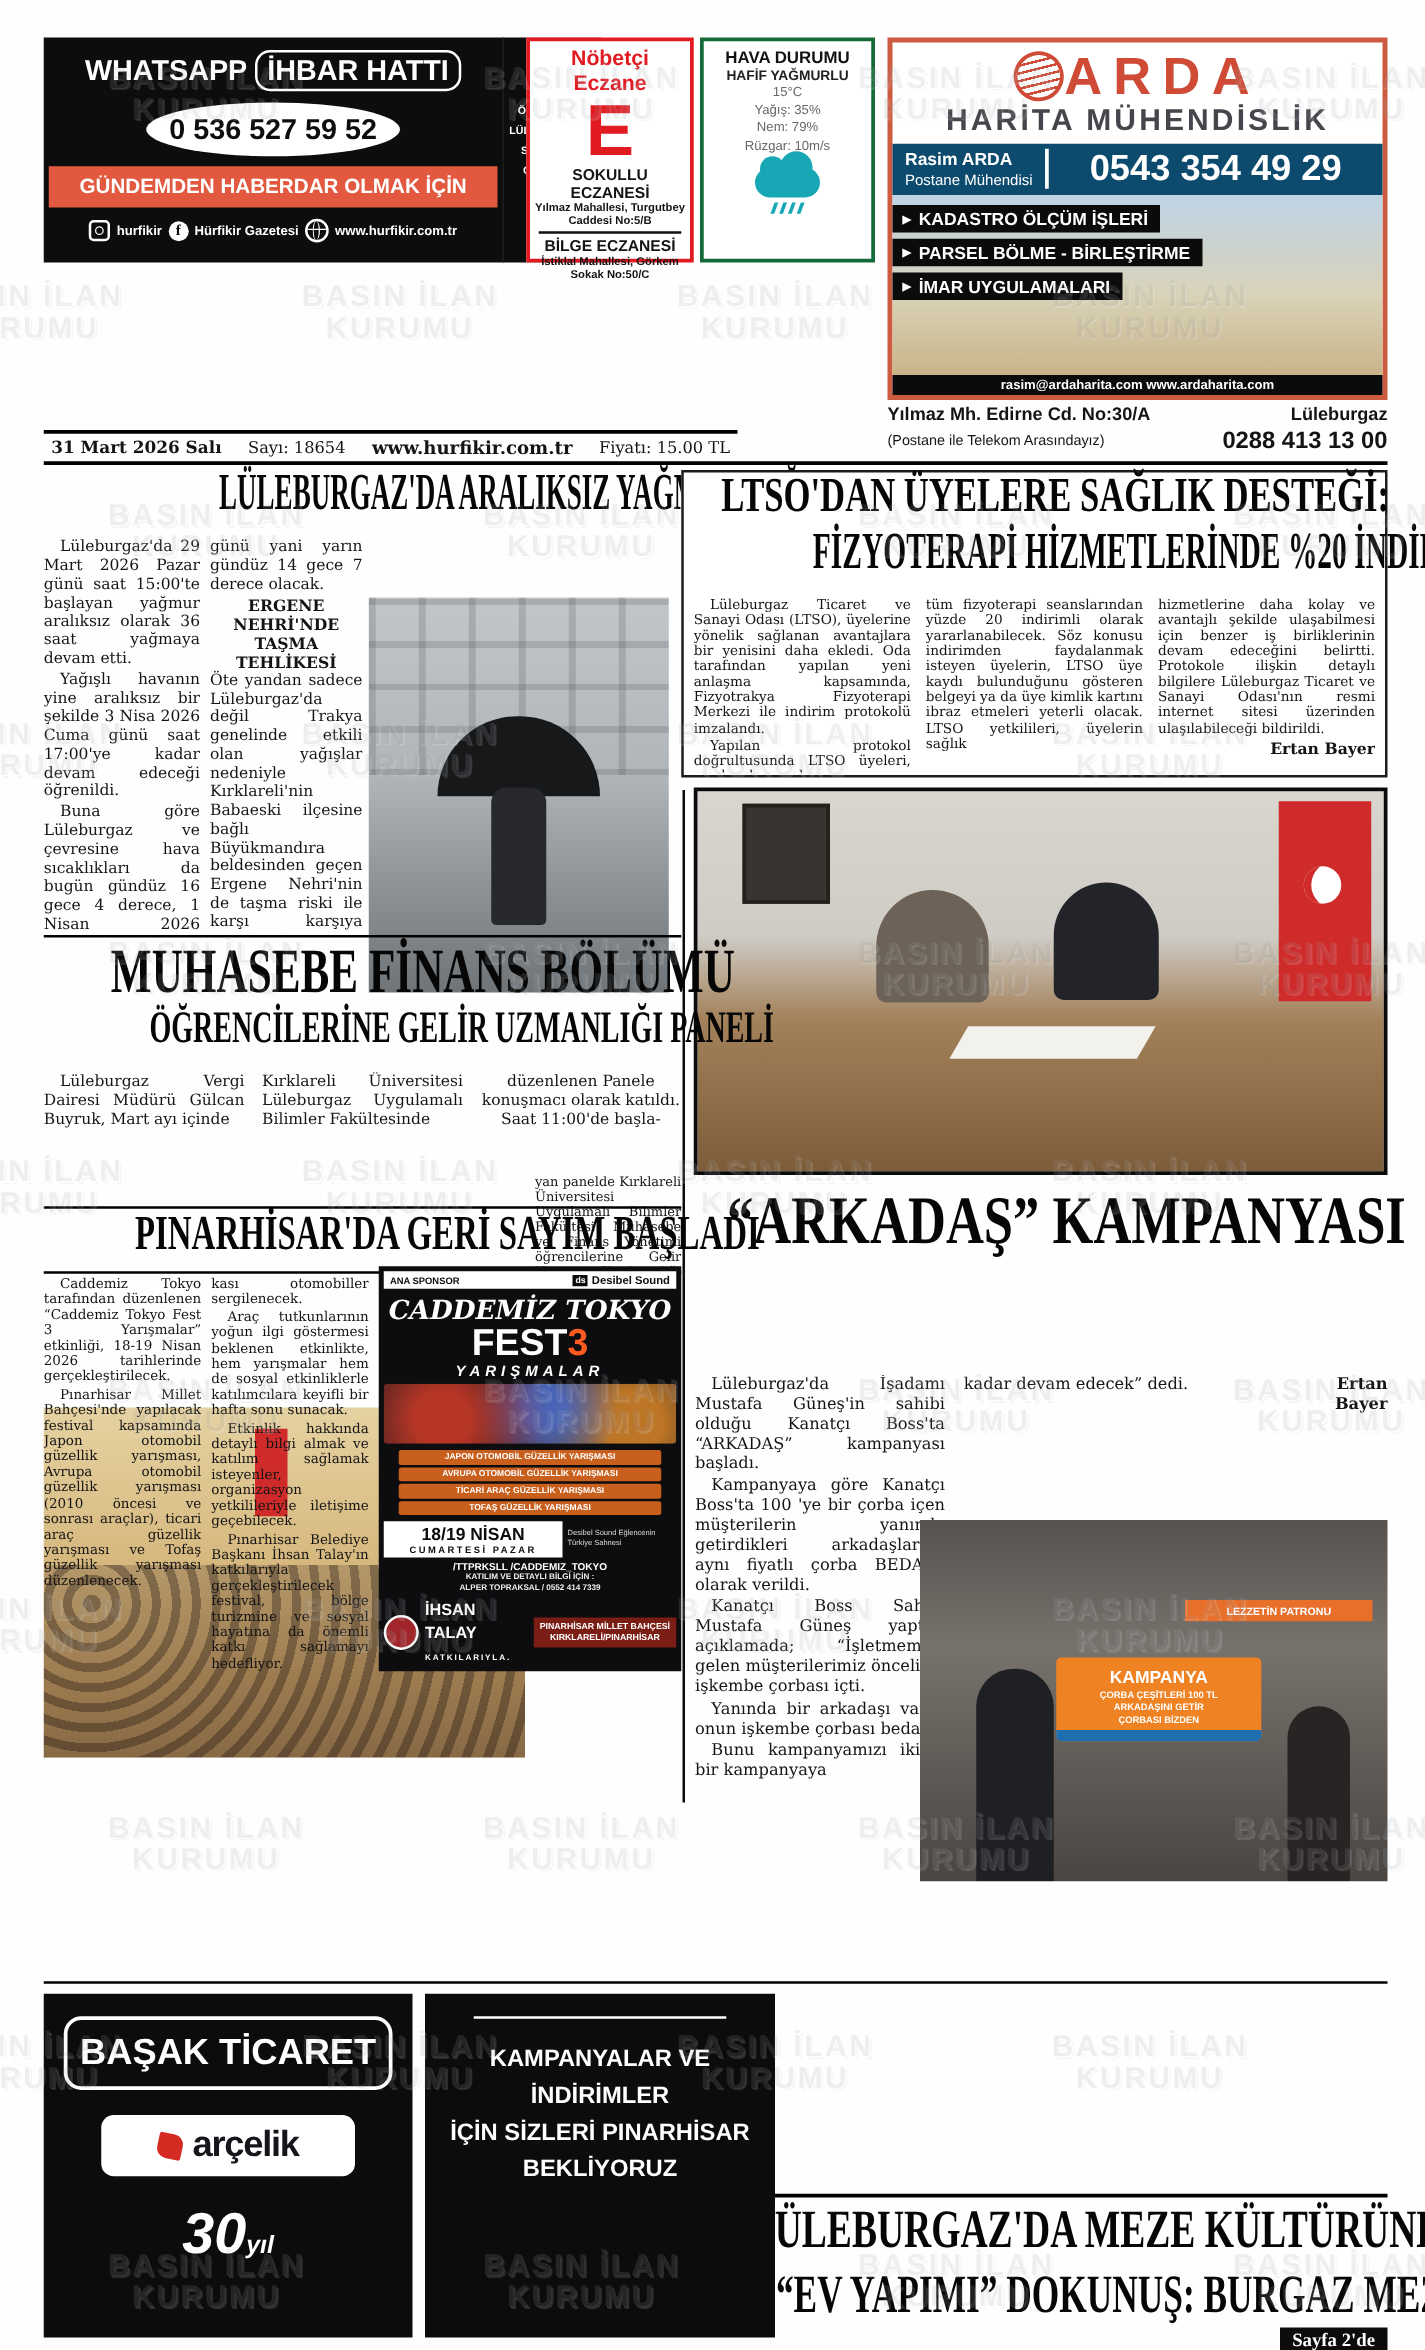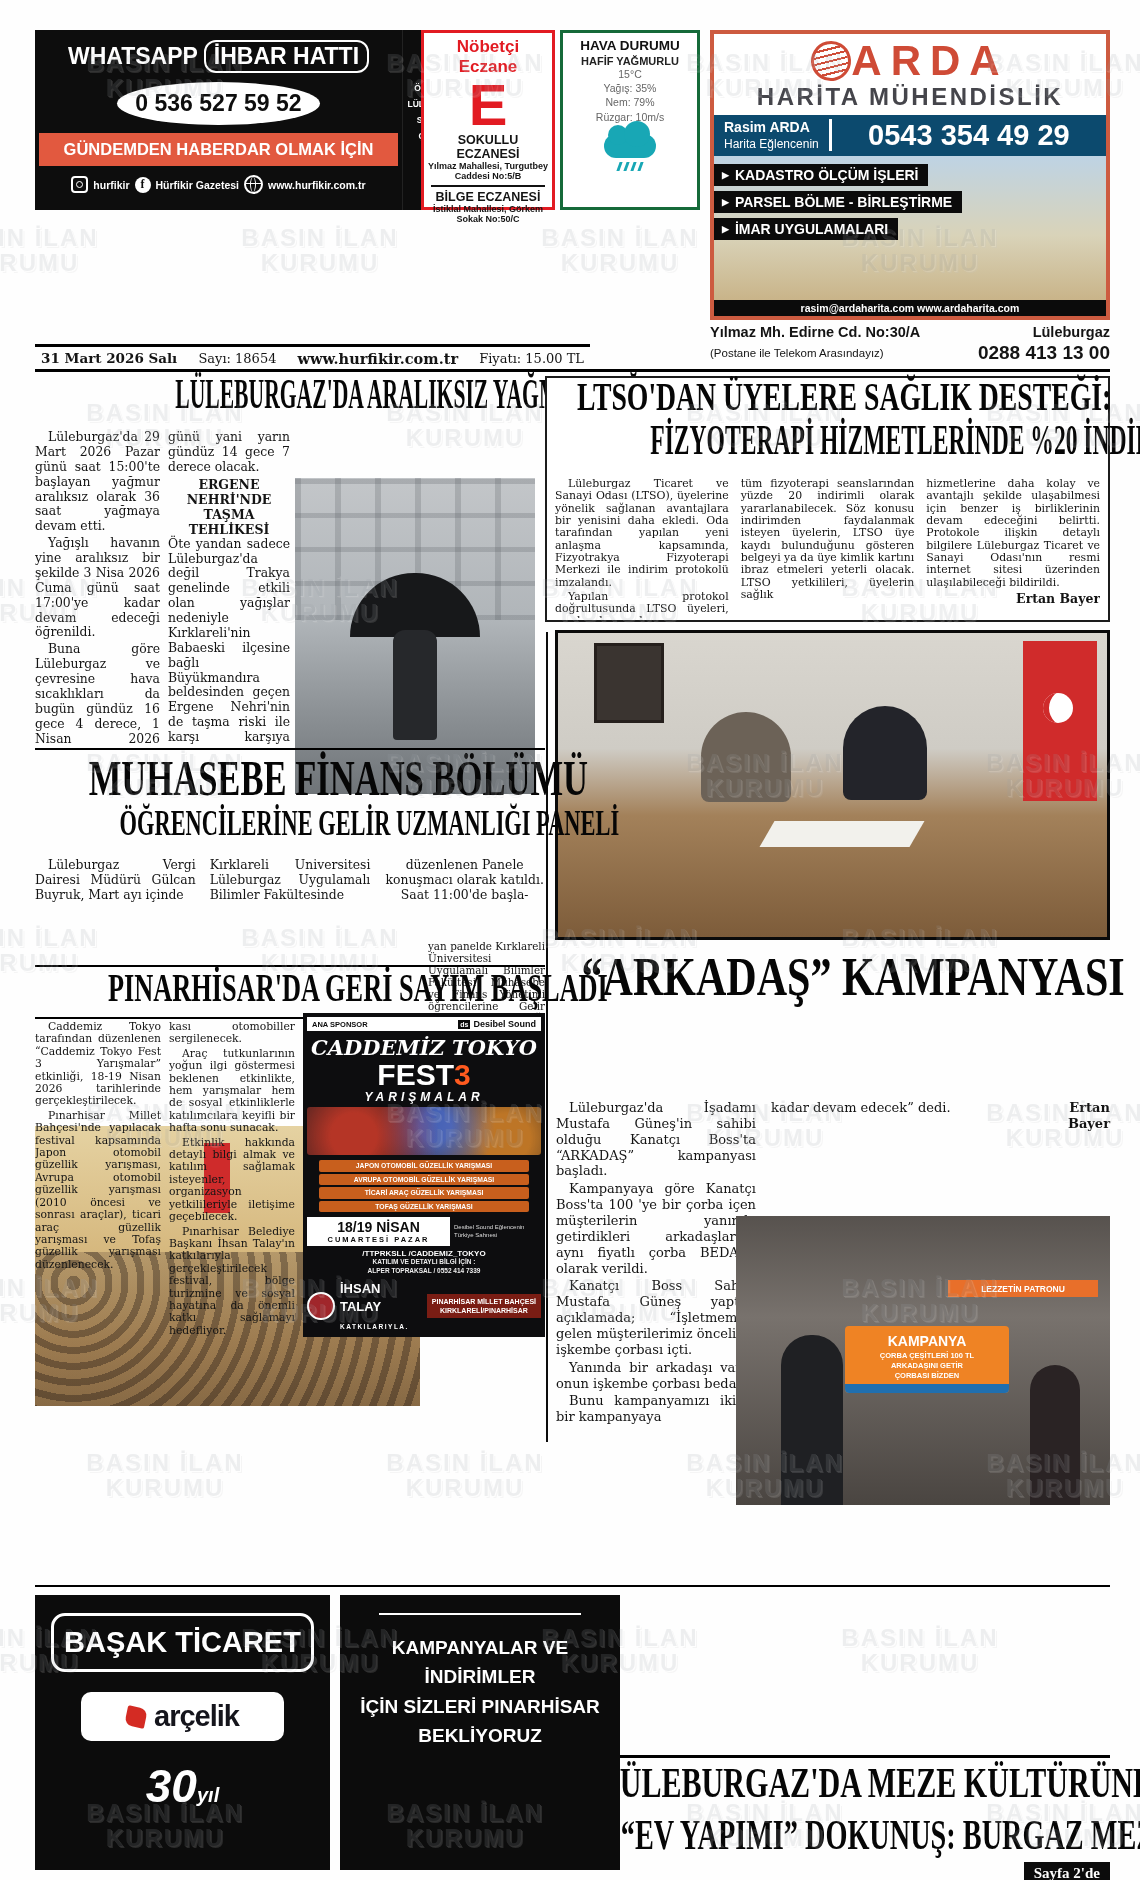--- a/index.html
+++ b/index.html
@@ -246,21 +246,21 @@
 
   <div class="abs arda" style="left:710px;top:30px;width:400px;height:290px">
     <div class="arda-logo">
       <span class="arda-globe"></span>
       <span class="arda-word">ARDA</span>
     </div>
     <div class="arda-sub">HARİTA MÜHENDİSLİK</div>
     <div class="arda-band">
       <div class="arda-name">
         <span>Rasim ARDA</span><br>
-        <span class="arda-ptitle">Harita Eğlencenin</span>
+        <span class="arda-ptitle">Postane Mühendisi</span>
       </div>
       <div class="arda-sep"></div>
       <div class="arda-phone">0543 354 49 29</div>
     </div>
     <div class="arda-photo">
       <div class="arda-bar">
           <span class="arda-tri">▶</span>
           <span>KADASTRO ÖLÇÜM İŞLERİ</span>
         </div>
       <div class="arda-bar">

